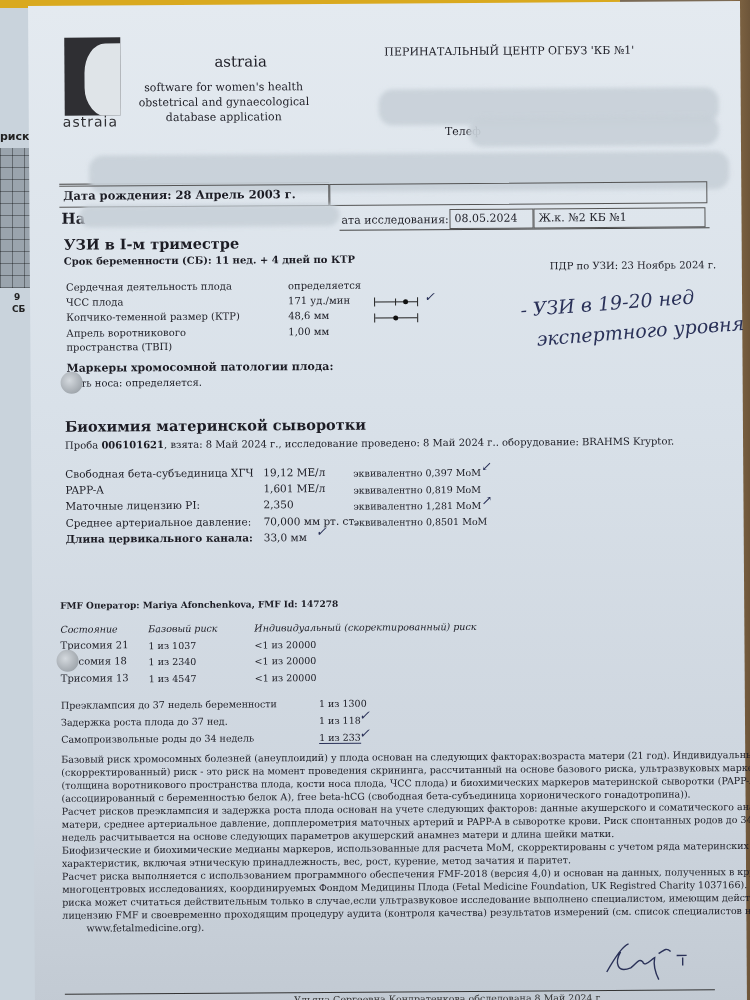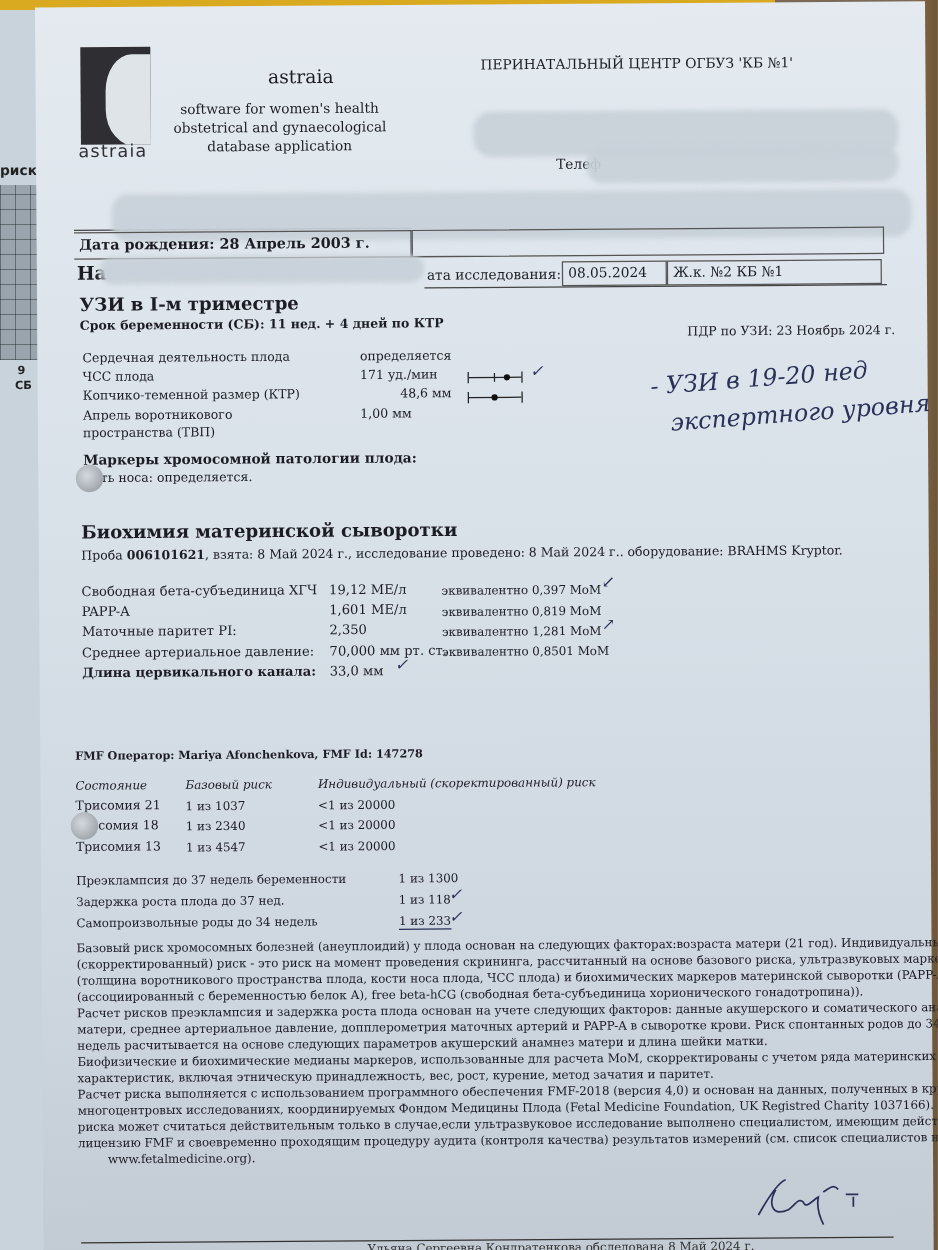--- a/index.html
+++ b/index.html
@@ -147,21 +147,21 @@
   <span class="abs h1" style="left:34px;top:230px;">УЗИ в I-м триместре</span>
   <span class="abs bold11" style="left:34px;top:250px;font-size:10px;">Срок беременности (СБ): 11 нед. + 4 дней по КТР</span>
   <span class="abs t10" style="left:520px;top:258px;">ПДР по УЗИ: 23 Ноябрь 2024 г.</span>
 
   <div>
     <span class="abs t10" style="left:36px;top:276px;">Сердечная деятельность плода</span>
     <span class="abs t10" style="left:258px;top:276px;">определяется</span>
     <span class="abs t10" style="left:36px;top:291px;">ЧСС плода</span>
     <span class="abs t10" style="left:258px;top:291px;">171 уд./мин</span>
     <span class="abs t10" style="left:36px;top:306px;">Копчико-теменной размер (КТР)</span>
-    <span class="abs t10" style="left:258px;top:306px;margin-left:32px;">48,6 мм</span>
+    <span class="abs t10" style="left:258px;top:306px;">48,6 мм</span>
     <span class="abs t10" style="left:36px;top:322px;">Апрель воротникового</span>
     <span class="abs t10" style="left:36px;top:336px;">пространства (ТВП)</span>
     <span class="abs t10" style="left:258px;top:322px;">1,00 мм</span>
   </div>
 
   <div class="range" style="left:344px;top:294px;width:44px;">
     <div class="tick" style="left:20px;"></div>
       <div class="dot" style="left:28px;"></div>
   </div>
   <span class="abs check" style="left:394px;top:286px;">✓</span>
@@ -182,21 +182,21 @@
   <div>
     <span class="abs t10b" style="left:34px;top:462px;">Свободная бета-субъединица ХГЧ</span>
     <span class="abs t10b" style="left:232px;top:462px;">19,12 МЕ/л</span>
     <span class="abs t9" style="left:322px;top:464px;">эквивалентно 0,397 МоМ</span>
     <span class="abs check" style="left:450px;top:456px;">↙</span>
 
     <span class="abs t10b" style="left:34px;top:478px;">PAPP-A</span>
     <span class="abs t10b" style="left:232px;top:478px;">1,601 МЕ/л</span>
     <span class="abs t9" style="left:322px;top:481px;">эквивалентно 0,819 МоМ</span>
 
-    <span class="abs t10b" style="left:34px;top:494px;">Маточные паритет PI:</span>
+    <span class="abs t10b" style="left:34px;top:494px;">Маточные лицензию PI:</span>
     <span class="abs t10b" style="left:232px;top:494px;">2,350</span>
     <span class="abs t9" style="left:322px;top:497px;">эквивалентно 1,281 МоМ</span>
     <span class="abs check" style="left:450px;top:490px;">↗</span>
 
     <span class="abs t10b" style="left:34px;top:511px;">Среднее артериальное давление:</span>
     <span class="abs t10b" style="left:232px;top:511px;">70,000 мм рт. ст.</span>
     <span class="abs t9" style="left:322px;top:513px;">эквивалентно 0,8501 МоМ</span>
 
     <span class="abs t10b" style="left:34px;top:527px;font-weight:bold;">Длина цервикального канала:</span>
     <span class="abs t10b" style="left:232px;top:527px;">33,0 мм</span>

